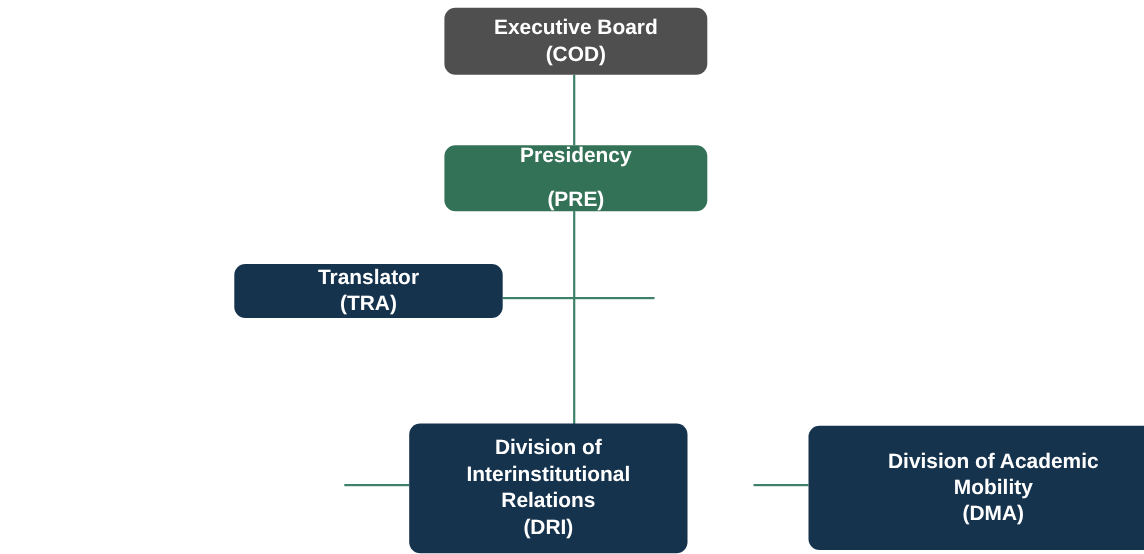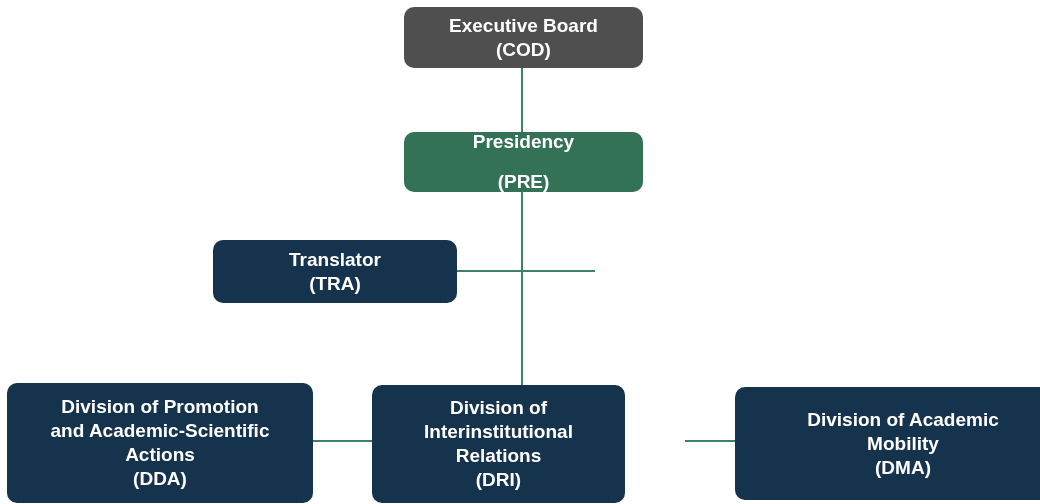--- a/index.html
+++ b/index.html
@@ -56,32 +56,26 @@
   <div class="node gray" style="left:404px; top:7px; width:239px; height:61px">
     <div class="name">Executive Board</div>
     <div class="code">(COD)</div>
   </div>
 
   <div class="node green" style="left:404px; top:132px; width:239px; height:60px">
     <div class="name">Presidency</div>
     <div class="code">(PRE)</div>
   </div>
 
-  <div class="node navy" style="left:213px; top:240px; width:244px; height:63px">
+  <div class="node navy" style="left:213px; top:240px; width:244px; height:49px">
     <div class="name">Translator</div>
     <div class="code">(TRA)</div>
   </div>
 
 
-  <div class="node navy" style="left:7px; top:383px; width:306px; height:120px">
-    <div class="name">Division of Promotion
-and Academic-Scientific
-Actions</div>
-    <div class="code">(DDA)</div>
-  </div>
 
   <div class="node navy" style="left:372px; top:385px; width:253px; height:118px">
     <div class="name">Division of
 Interinstitutional
 Relations</div>
     <div class="code">(DRI)</div>
   </div>
 
   <div class="node navy" style="left:735px; top:387px; width:336px; height:113px">
     <div class="name">Division of Academic

